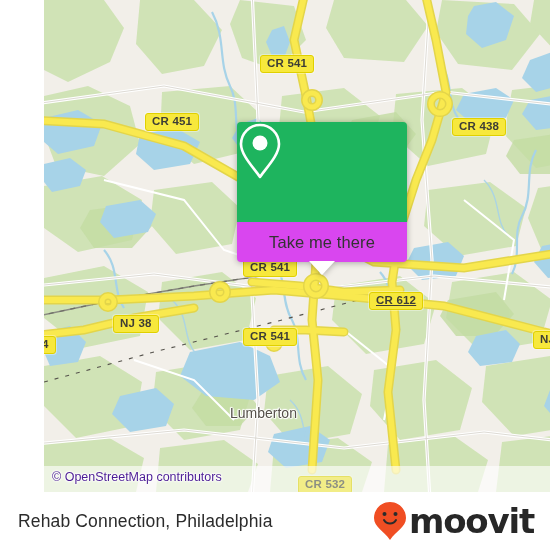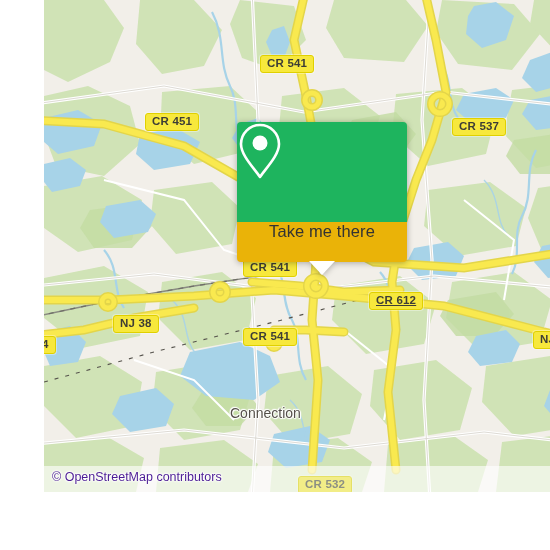--- a/index.html
+++ b/index.html
@@ -61,24 +61,24 @@
     filter:drop-shadow(0 1px 3px rgba(0,0,0,.30));
   }
   .popup-top{
     background:#1eb45e;
     height:100px;
     border-radius:4px 4px 0 0;
     display:flex;align-items:center;justify-content:center;
   }
   .popup-pin{width:46px;height:58px;display:block;}
   .popup-bottom{
-    background:#eab308;
+    background:#d946ef;
     height:40px;
     border-radius:0 0 4px 4px;
-    display:flex;align-items:flex-start;justify-content:center;
+    display:flex;align-items:center;justify-content:center;
   }
   .popup-bottom span{
     color:#333333;
     font-size:16.5px;
     font-family:"Liberation Sans", sans-serif;
     letter-spacing:.1px;
   }
   .popup-tail{
     position:absolute;left:50%;bottom:-13px;margin-left:-13px;
     width:0;height:0;
@@ -276,42 +276,54 @@
           <circle cx="64" cy="302" r="6"></circle>
           <circle cx="230" cy="343" r="5"></circle>
         </g>
 
         <rect x="0" y="466" width="550" height="26" fill="#ffffff" opacity="0.62"></rect>
       </g>
     </svg>
 
     <div class="shield" style="left:216px;top:55px;">CR 541</div>
     <div class="shield" style="left:101px;top:113px;">CR 451</div>
-    <div class="shield" style="left:408px;top:118px;">CR 537</div>
+    <div class="shield" style="left:408px;top:118px;">CR 438</div>
     <div class="shield" style="left:199px;top:259px;">CR 541</div>
     <div class="shield" style="left:325px;top:292px;text-decoration:underline;">CR 612</div>
     <div class="shield" style="left:69px;top:315px;">NJ 38</div>
     <div class="shield" style="left:199px;top:328px;">CR 541</div>
     <div class="shield" style="left:489px;top:331px;">NJ 38</div>
     <div class="shield" style="left:-9px;top:336px;">4</div>
     <div class="shield" style="left:254px;top:476px;opacity:.55;">CR 532</div>
 
-    <div class="place-label" style="left:186px;top:405px;">Connection</div>
+    <div class="place-label" style="left:186px;top:405px;">Lumberton</div>
 
     <div class="attribution">© OpenStreetMap contributors</div>
 
     <div class="popup">
       <div class="popup-top">
         <svg class="popup-pin" viewBox="0 0 46 58">
           <path d="M23 3 C12.5 3 4 11.5 4 22 C4 33 16 45 23 55 C30 45 42 33 42 22 C42 11.5 33.5 3 23 3 Z" fill="none" stroke="#ffffff" stroke-width="2.6" stroke-linejoin="round"></path>
           <circle cx="23" cy="21" r="7.5" fill="#ffffff"></circle>
         </svg>
       </div>
       <div class="popup-bottom">
         <span>Take me there</span>
       </div>
       <div class="popup-tail"></div>
     </div>
 
   </div>
 
+  <div class="footer">
+    <div class="footer-title">Rehab Connection, Philadelphia</div>
+    <div class="brand">
+      <svg width="34" height="40" viewBox="0 0 34 40">
+        <path d="M17 1 C8.2 1 1 8.2 1 17 C1 26 11 30 17 39 C23 30 33 26 33 17 C33 8.2 25.8 1 17 1 Z" fill="#f04e23"></path>
+        <circle cx="11.5" cy="13" r="2" fill="#2b2b2b"></circle>
+        <circle cx="22.5" cy="13" r="2" fill="#2b2b2b"></circle>
+        <path d="M11 19 C13.5 23.5 20.5 23.5 23 19" fill="none" stroke="#2b2b2b" stroke-width="2" stroke-linecap="round"></path>
+      </svg>
+      <div class="brand-wordmark">moovit</div>
+    </div>
+  </div>
 
 </div>
 
 </body></html>

